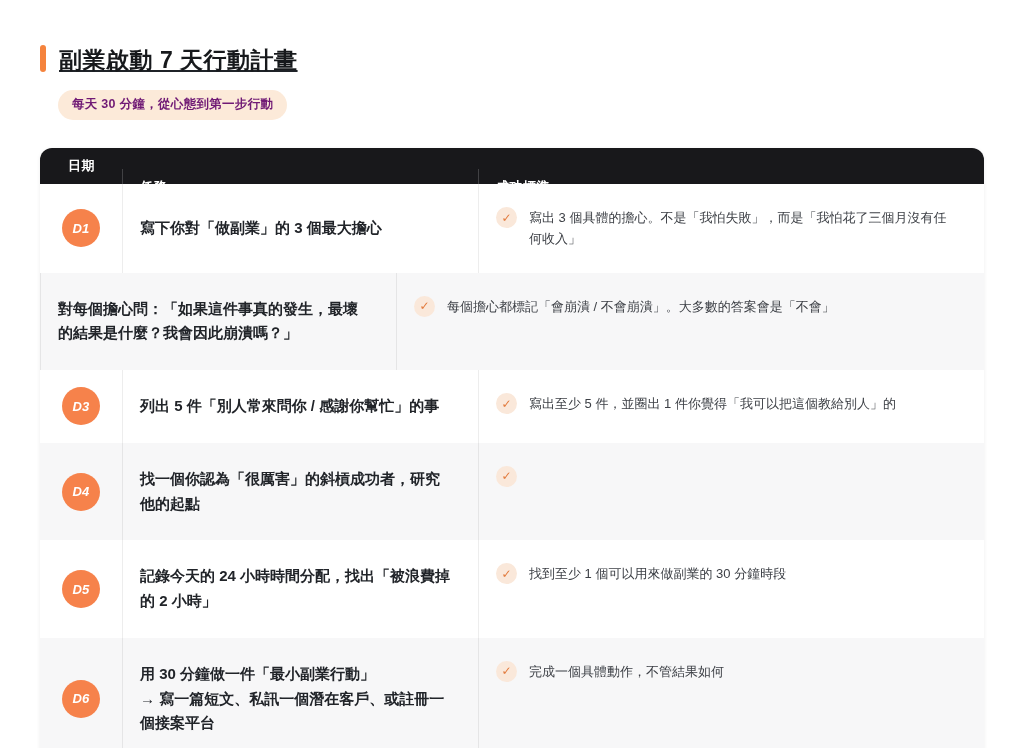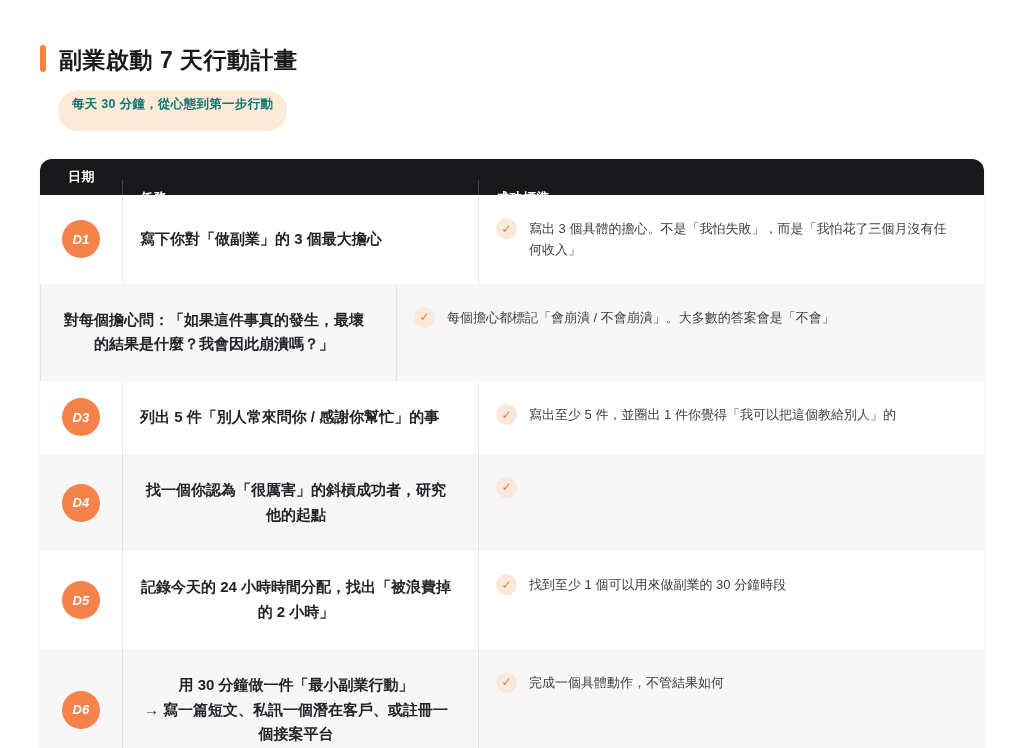--- a/index.html
+++ b/index.html
@@ -10,41 +10,42 @@
     color: #1f2328;
   }
   .page {
     width: 1024px;
     min-height: 748px;
     padding: 45px 40px 30px 40px;
   }
   
   .title-row {
     display: flex;
+    text-decoration: underline;
   }
   .title-bar {
     width: 6px;
     height: 27px;
     border-radius: 3px;
     background: #f5833d;
     margin-right: 13px;
     flex: none;
   }
   .page-title {
     font-size: 23px;
     font-weight: 700;
     color: #17191c;
     letter-spacing: 0.5px;
   }
   .subtitle-pill {
     display: inline-block;
     margin: 14px 0 0 18px;
-    padding: 6px 14px 18px 14px;
+    padding: 6px 14px 7px 14px;
     background: #fcead9;
-    color: #0f766e;
+    color: #701a75;
     font-size: 12.5px;
     font-weight: 700;
     border-radius: 999px;
     letter-spacing: 0.3px;
   }
   
   .plan-table {
     margin-top: 28px;
     width: 944px;
     border-radius: 12px;
@@ -98,21 +99,20 @@
     display: flex;
     align-items: center;
     justify-content: center;
     letter-spacing: 0.3px;
     font-style: italic;
   }
   .cell-task {
     padding: 24px 26px 24px 17px;
     display: flex;
     align-items: center;
-    text-align: center;
   }
   .task-text {
     font-size: 15px;
     font-weight: 700;
     line-height: 1.65;
     color: #212429;
     white-space: pre-line;
   }
   .cell-crit {
     padding: 23px 30px 23px 17px;

